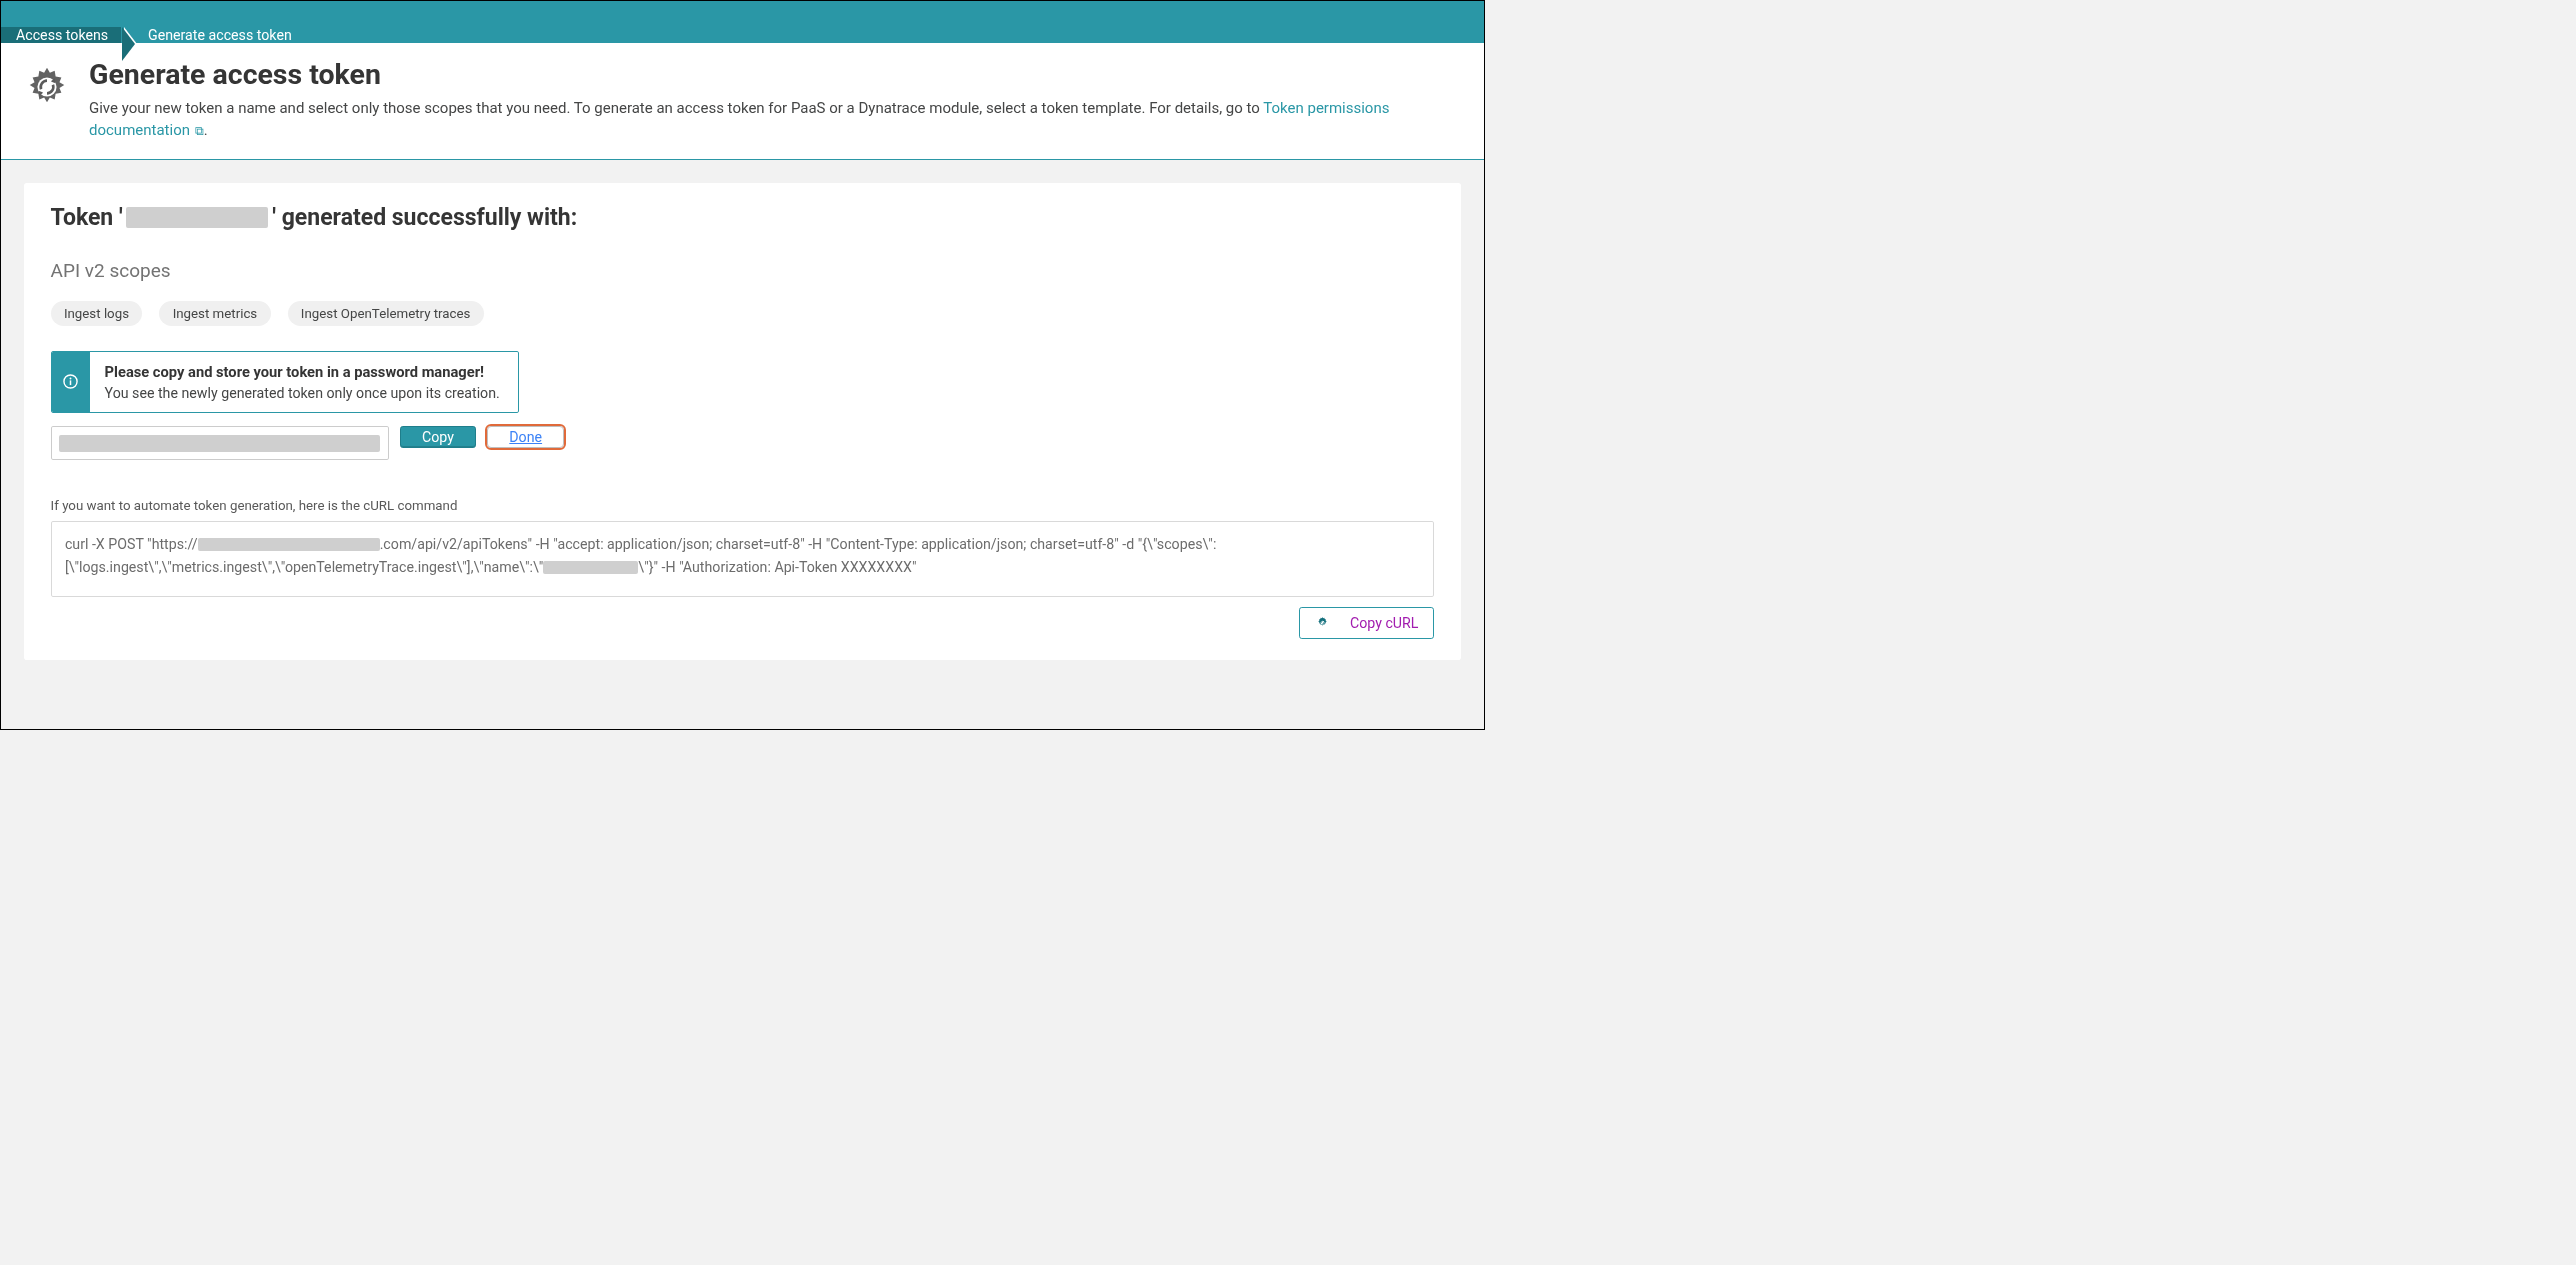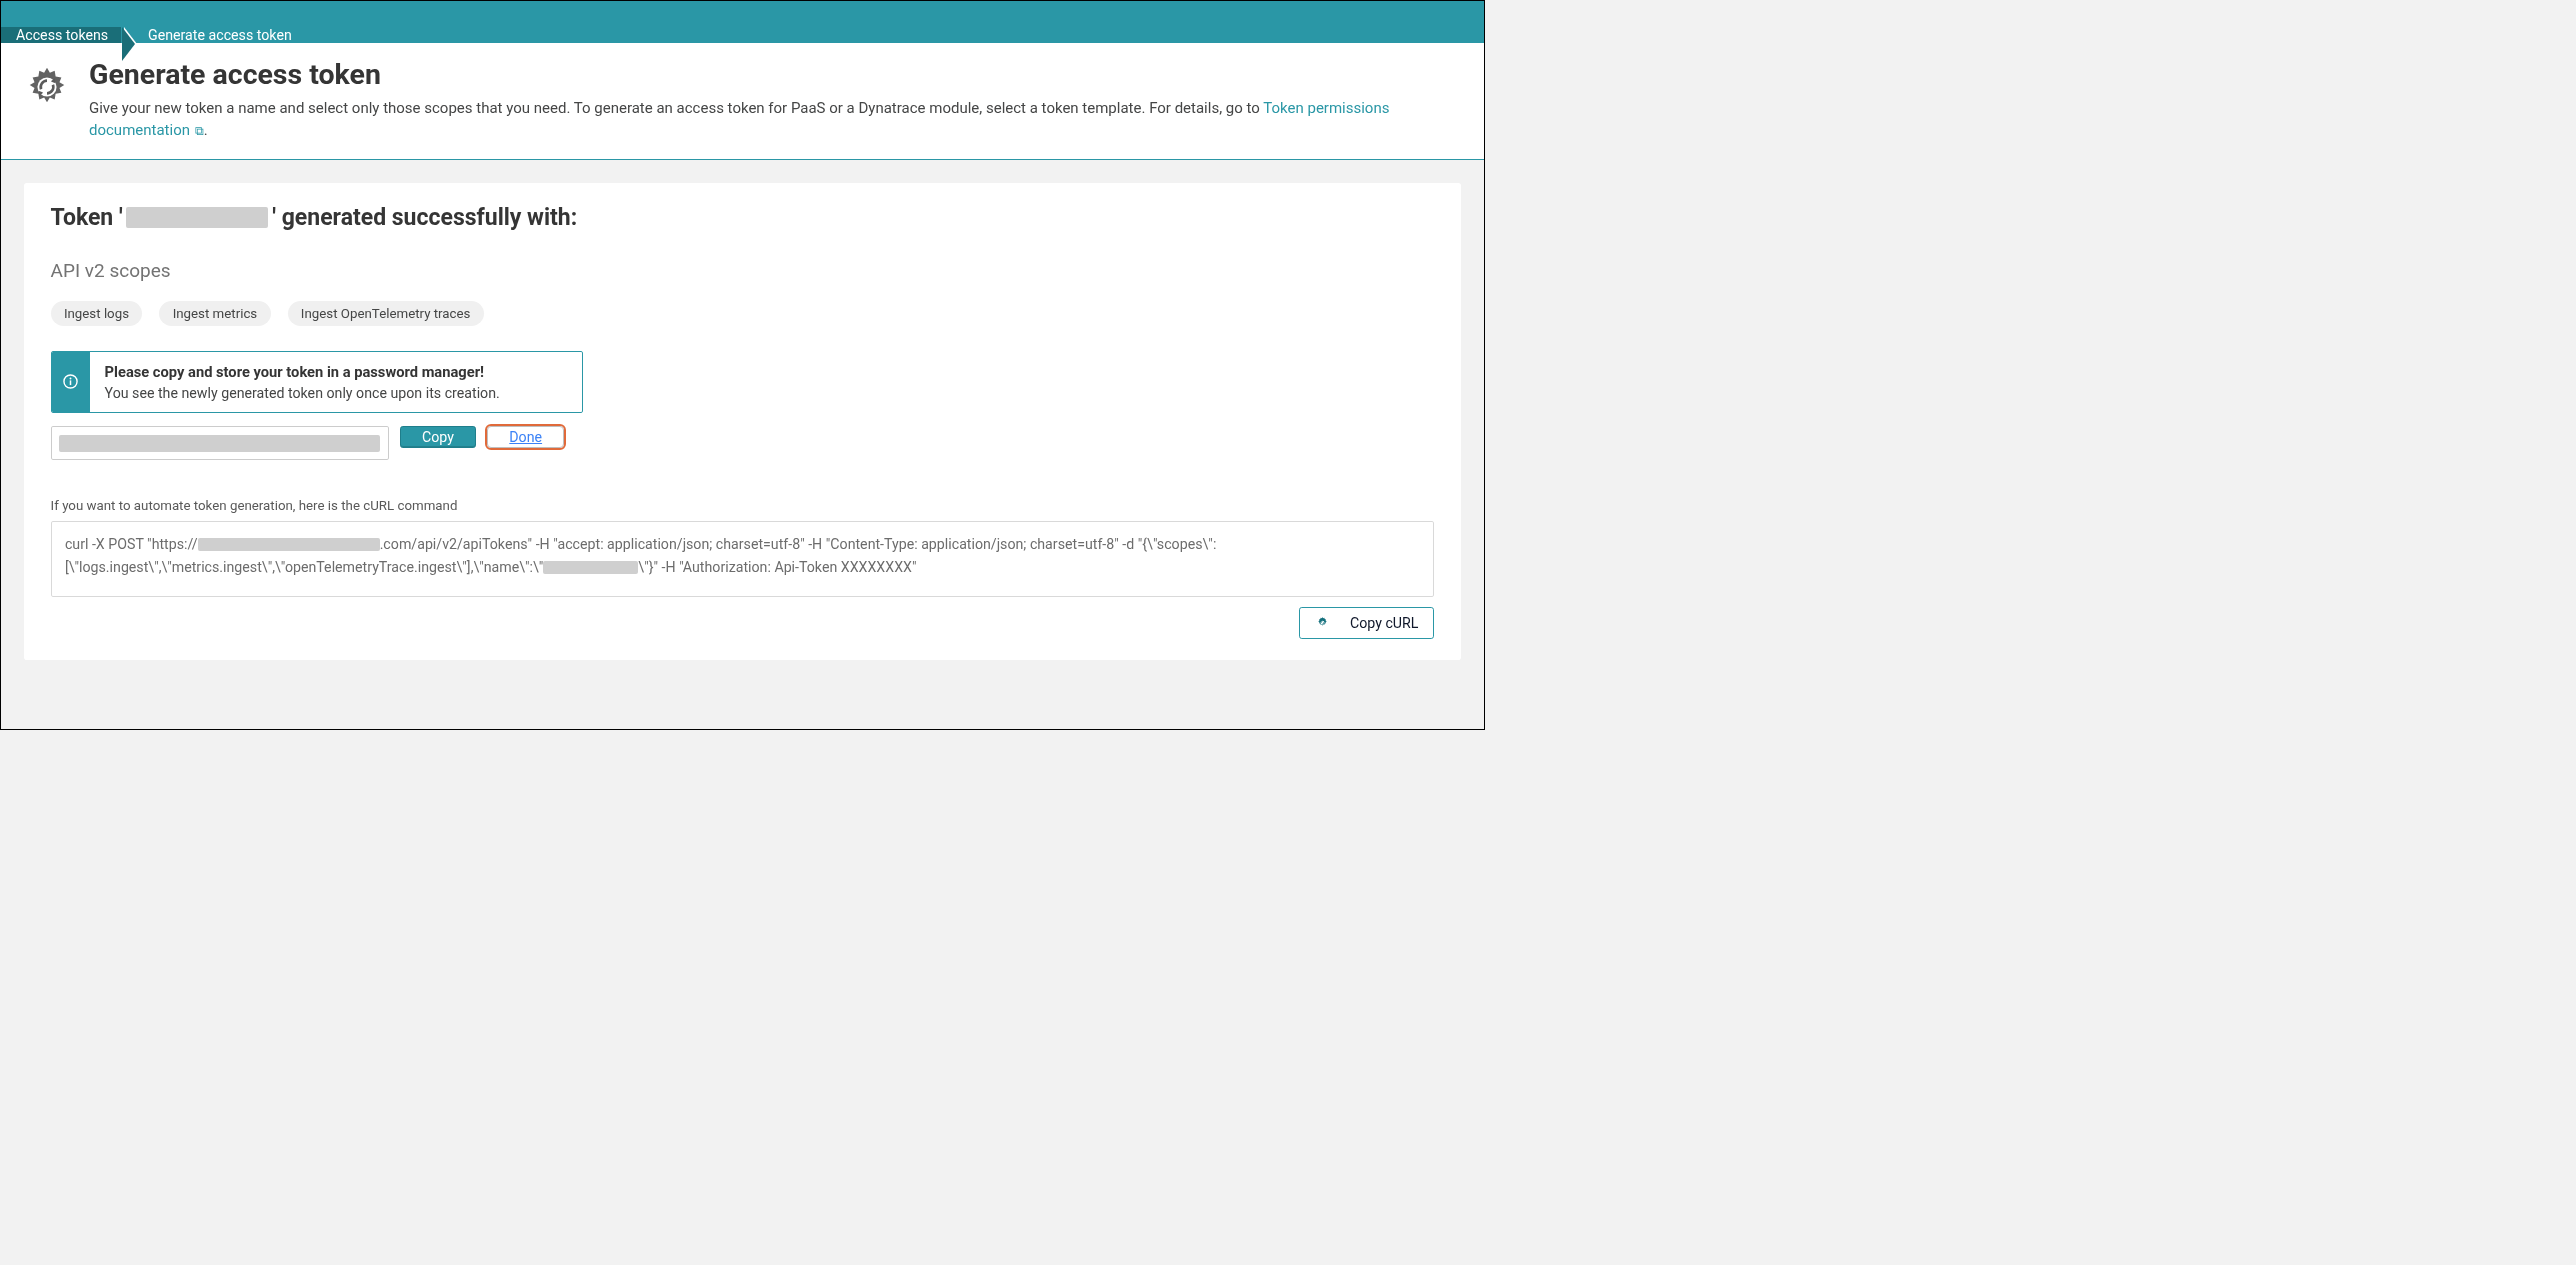--- a/index.html
+++ b/index.html
@@ -128,21 +128,21 @@
     padding: 4.7px 13.3px;
     font-size: 13.3px;
     color: #454646;
   }
 
   
   .info-box {
     display: flex;
     border: 0.9px solid #2a97a6;
     border-radius: 1.9px;
-    width: 532px;
+    width: 468px;
     margin-bottom: 13.3px;
     overflow: hidden;
   }
   .info-icon-col {
     background: #2a97a6;
     width: 38px;
     display: flex;
     align-items: center;
     justify-content: center;
     color: #fff;
@@ -233,21 +233,21 @@
   .rc2 { width: 95px; }
 
   .copy-curl-wrap {
     display: flex;
     justify-content: flex-end;
     margin-top: 9.5px;
   }
   .btn-copy-curl {
     background: #fff;
     border: 0.9px solid #2a97a6;
-    color: #0f172a;
+    color: #a21caf;
     height: 32px;
     padding: 0 15px;
     gap: 20px;
   }
   .btn-copy-curl svg { width: 15px; height: 15px; }
 </style>
 </head>
 <body>
 
 <div class="breadcrumb-bar">

